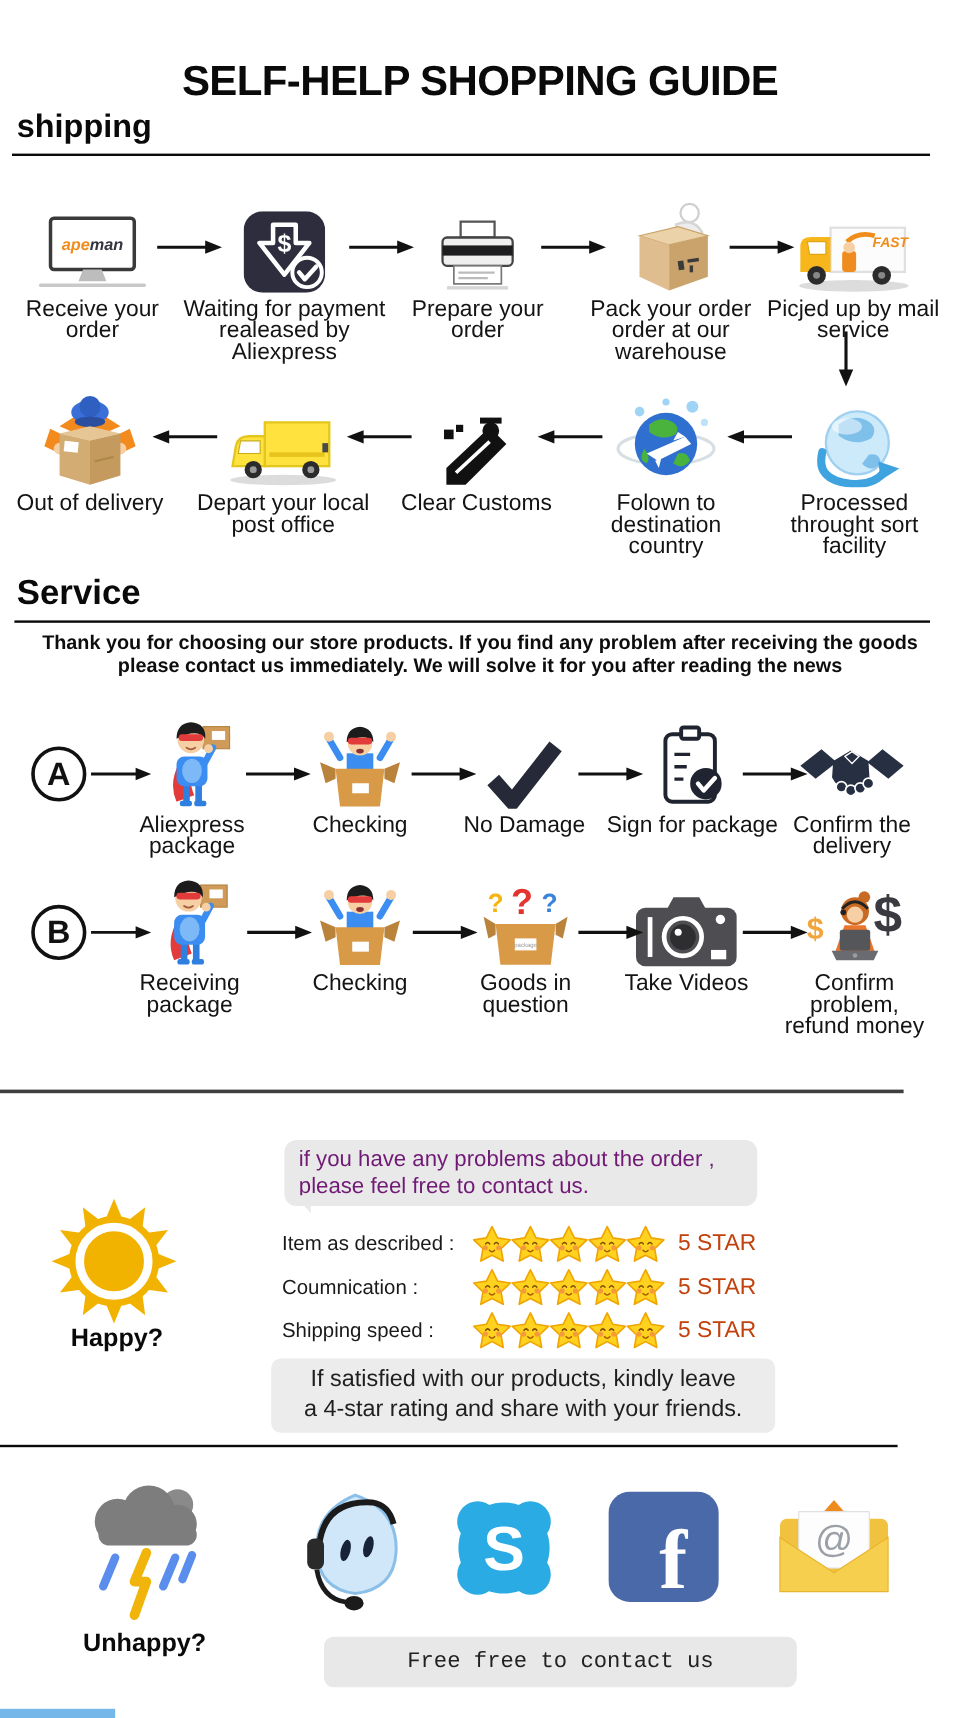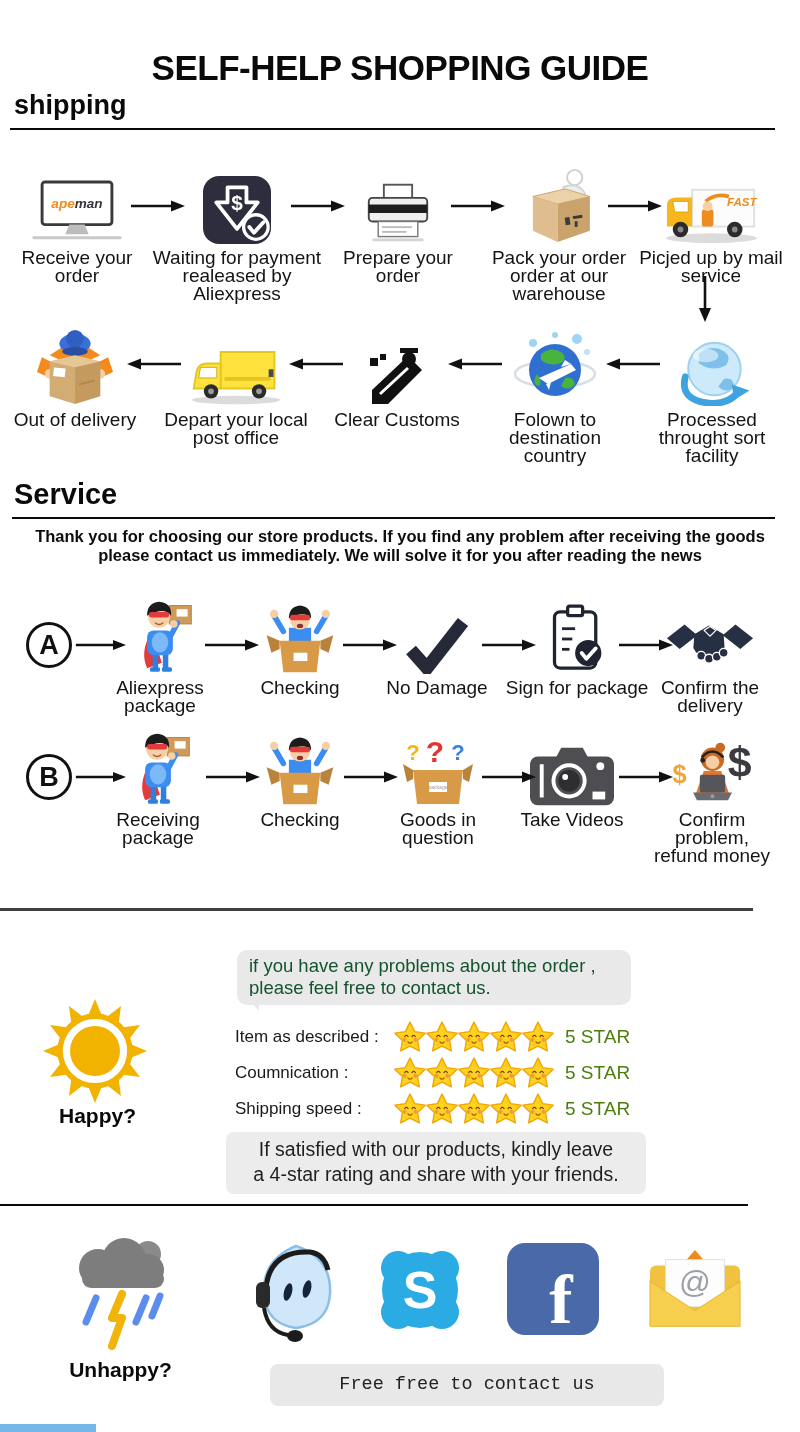--- a/index.html
+++ b/index.html
@@ -14,29 +14,29 @@
   .ic{display:flex;align-items:flex-end;justify-content:center;}
   .ic76{height:78px;} .ic72{height:74px;}
   .lbl{font-size:19px;line-height:18px;color:#141414;margin-top:5px;}
   .arr{position:absolute;}
   .flip{transform:scaleX(-1);}
   .badge{position:absolute;width:40px;height:40px;border:3px solid #111;border-radius:50%;
          display:flex;align-items:center;justify-content:center;font-size:27px;font-weight:bold;}
   .svc-note{position:absolute;left:0;width:100%;text-align:center;font-weight:bold;
             font-size:16.5px;line-height:19px;color:#0d0d0d;}
   .bubble{position:absolute;left:237px;top:950px;width:372px;background:#e9e9e9;border-radius:10px;
-          padding:5px 10px 6px 12px;font-size:18.5px;line-height:22px;color:#14532d;}
+          padding:5px 10px 6px 12px;font-size:18.5px;line-height:22px;color:#701a75;}
   .bubble-tail{position:absolute;left:246px;top:996px;width:0;height:0;
                border-top:15px solid #e9e9e9;border-left:13px solid transparent;}
   .ratings{position:absolute;left:235px;top:1019px;width:420px;}
   .rating-row{display:flex;align-items:center;height:36px;}
   .rating-label{width:160px;font-size:17px;color:#1a1a1a;}
   .stars{display:flex;align-items:center;}
   .star{margin-left:-2px;}
-  .rating-value{font-size:19px;color:#4d7c0f;margin-left:10px;}
+  .rating-value{font-size:19px;color:#c2410c;margin-left:10px;}
   .satisfied{position:absolute;left:226px;top:1132px;width:420px;background:#ececec;border-radius:8px;
              padding:5px 0 7px 0;text-align:center;font-size:19.5px;line-height:25px;color:#1f1f1f;}
   .big-label{position:absolute;text-align:center;font-weight:bold;font-size:21px;color:#0a0a0a;}
   .contact-bar{position:absolute;left:270px;top:1364px;width:394px;height:42px;background:#e8e8e8;
                border-radius:8px;text-align:center;line-height:42px;font-size:18.5px;color:#222;font-family:Liberation Mono, monospace;}
   .blue-strip{position:absolute;left:0;top:1424px;width:96px;height:8px;background:#74b7e8;}
 </style>
 </head>
 <body>
 

